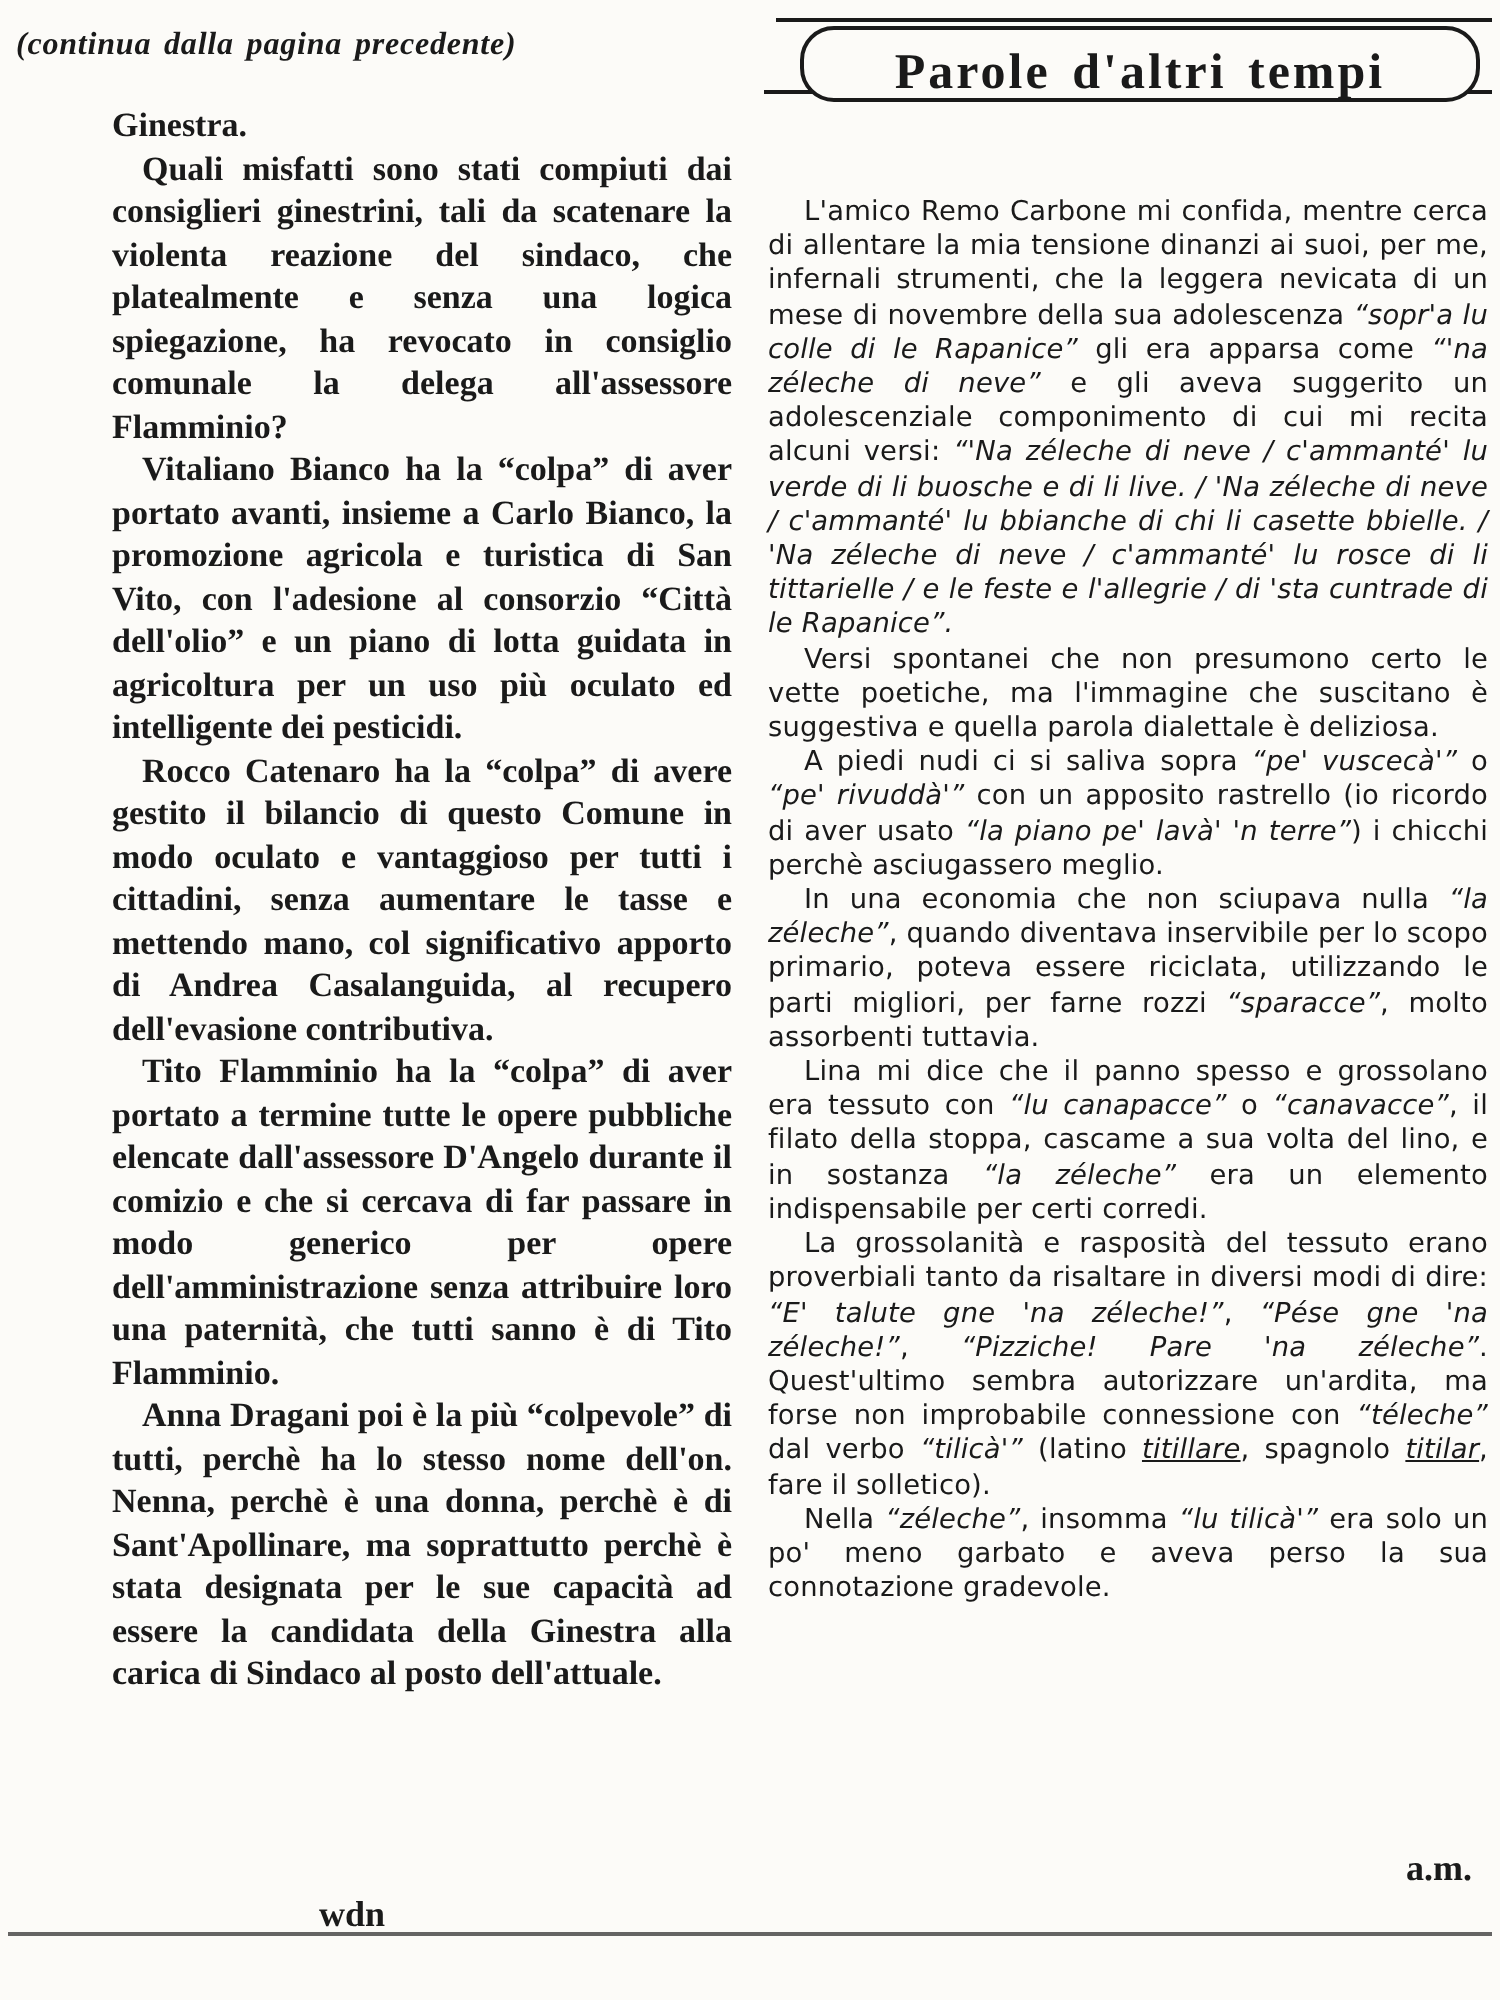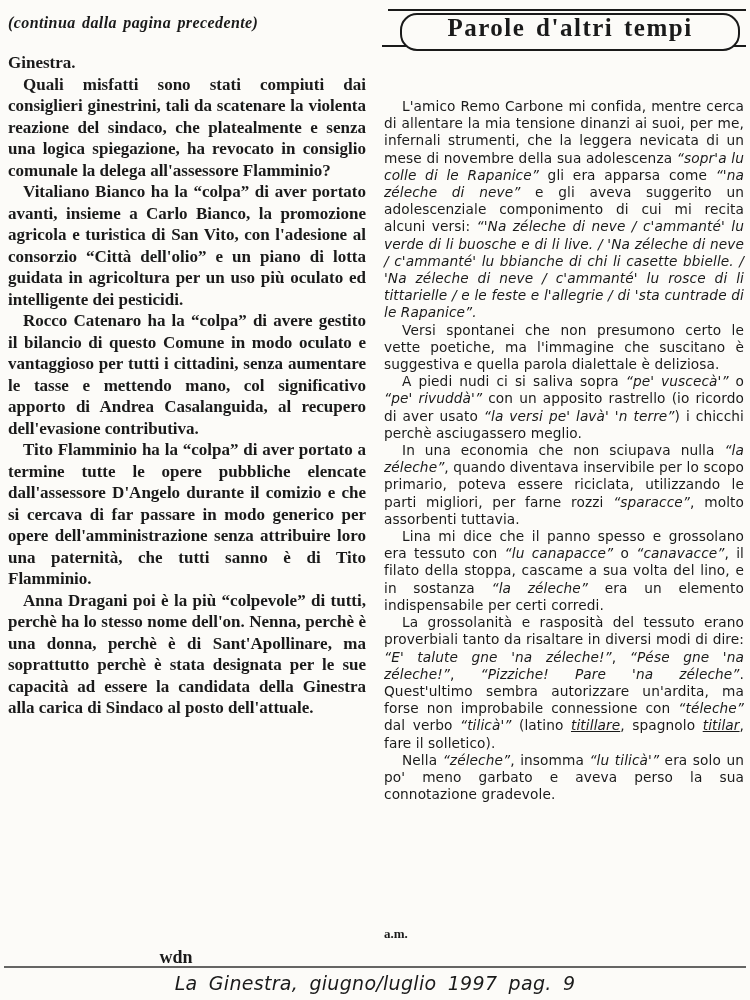--- a/index.html
+++ b/index.html
@@ -19,51 +19,51 @@
     position:absolute;top:13px;left:8px;width:356px;
     font:bold italic 16px/20px "Liberation Serif", serif;
     letter-spacing:.4px;word-spacing:2px;
   }
   .col{position:absolute;text-align:justify;}
   .col p{margin:0;padding:0;}
   .col-left{
     top:52px;left:8px;width:358px;
     font:bold 17px/21.5px "Liberation Serif", serif;
   }
-  .col-left p{text-indent:15px;}
+  .col-left p{text-indent:15px;margin-left:48px;}
   .col-left p:first-child{text-indent:0;}
   .col-right{
     top:58px;left:384px;width:360px;
     font:13.7px/17.2px "DejaVu Sans", sans-serif;
     letter-spacing:.1px;
     margin-top:40px;
   }
   .col-right p{text-indent:18px;}
   .col-right em{font-style:italic;}
   .masthead{
     position:absolute;top:6px;left:382px;width:364px;height:48px;
   }
   .rule{position:absolute;border-top:2px solid var(--ink);}
   .rule-top{top:3px;left:6px;right:0;}
   .rule-bottom{top:39px;left:0;right:0;}
   .title-box{
     position:absolute;left:18px;right:6px;top:7px;height:34px;
     background:var(--paper);
     border:2px solid var(--ink);
     border-radius:17px;
-    display:flex;align-items:flex-start;justify-content:center;
+    display:flex;align-items:flex-end;justify-content:center;
     font:bold 25px/1 "Liberation Serif", serif;
     letter-spacing:1.5px;word-spacing:3px;
   }
   .sig{
     position:absolute;
     font:bold 18px/20px "Liberation Serif", serif;
   }
   .sig-left{top:947px;left:8px;width:358px;text-align:center;padding-right:22px;box-sizing:border-box;}
-  .sig-right{top:924px;left:384px;width:358px;padding-right:6px;box-sizing:border-box;font-size:13px;}
+  .sig-right{top:924px;left:384px;width:358px;text-align:right;padding-right:6px;box-sizing:border-box;font-size:18px;}
   .footer-rule{
     position:absolute;top:966px;left:4px;right:4px;
     border-top:2px solid var(--rule);
     opacity:.85;
   }
   .footer{
     position:absolute;top:970px;left:0;width:750px;
     text-align:center;
     font:italic 19px/26px "DejaVu Sans", sans-serif;
     word-spacing:5px;letter-spacing:.3px;
@@ -89,28 +89,27 @@
     <div class="rule rule-top"></div>
     <div class="rule rule-bottom"></div>
     <div class="title-box">
       <span>Parole d'altri tempi</span>
     </div>
   </div>
 
   <div class="col col-right">
       <p>L'amico Remo Carbone mi confida, mentre cerca di allentare la mia tensione dinanzi ai suoi, per me, infernali strumenti, che la leggera nevicata di un mese di novembre della sua adolescenza <em>“sopr'a lu colle di le Rapanice”</em> gli era apparsa come <em>“'na zéleche di neve”</em> e gli aveva suggerito un adolescenziale componimento di cui mi recita alcuni versi: <em>“'Na zéleche di neve / c'ammanté' lu verde di li buosche e di li live. / 'Na zéleche di neve / c'ammanté' lu bbianche di chi li casette bbielle. / 'Na zéleche di neve / c'ammanté' lu rosce di li tittarielle / e le feste e l'allegrie / di 'sta cuntrade di le Rapanice”.</em></p>
       <p>Versi spontanei che non presumono certo le vette poetiche, ma l'immagine che suscitano è suggestiva e quella parola dialettale è deliziosa.</p>
-      <p>A piedi nudi ci si saliva sopra <em>“pe' vuscecà'”</em> o <em>“pe' rivuddà'”</em> con un apposito rastrello (io ricordo di aver usato <em>“la versi pe' lavà' 'n terre”</em>) i chicchi perchè asciugassero meglio.</p>
+      <p>A piedi nudi ci si saliva sopra <em>“pe' vuscecà'”</em> o <em>“pe' rivuddà'”</em> con un apposito rastrello (io ricordo di aver usato <em>“la piano pe' lavà' 'n terre”</em>) i chicchi perchè asciugassero meglio.</p>
       <p>In una economia che non sciupava nulla <em>“la zéleche”</em>, quando diventava inservibile per lo scopo primario, poteva essere riciclata, utilizzando le parti migliori, per farne rozzi <em>“sparacce”</em>, molto assorbenti tuttavia.</p>
       <p>Lina mi dice che il panno spesso e grossolano era tessuto con <em>“lu canapacce”</em> o <em>“canavacce”</em>, il filato della stoppa, cascame a sua volta del lino, e in sostanza <em>“la zéleche”</em> era un elemento indispensabile per certi corredi.</p>
       <p>La grossolanità e rasposità del tessuto erano proverbiali tanto da risaltare in diversi modi di dire: <em>“E' talute gne 'na zéleche!”</em>, <em>“Pése gne 'na zéleche!”</em>, <em>“Pizziche! Pare 'na zéleche”</em>. Quest'ultimo sembra autorizzare un'ardita, ma forse non improbabile connessione con <em>“téleche”</em> dal verbo <em>“tilicà'”</em> (latino <em style="text-decoration: underline;">titillare</em>, spagnolo <em style="text-decoration: underline;">titilar</em>, fare il solletico).</p>
       <p>Nella <em>“zéleche”</em>, insomma <em>“lu tilicà'”</em> era solo un po' meno garbato e aveva perso la sua connotazione gradevole.</p>
     </div>
 
   <div class="sig sig-left">wdn</div>
 
   <div class="sig sig-right">a.m.</div>
 
   <div class="footer-rule"></div>
 
-  <div class="footer">La Ginestra, giugno/luglio 1997 pag. 9</div>
 
 </div>
 
 </body></html>

